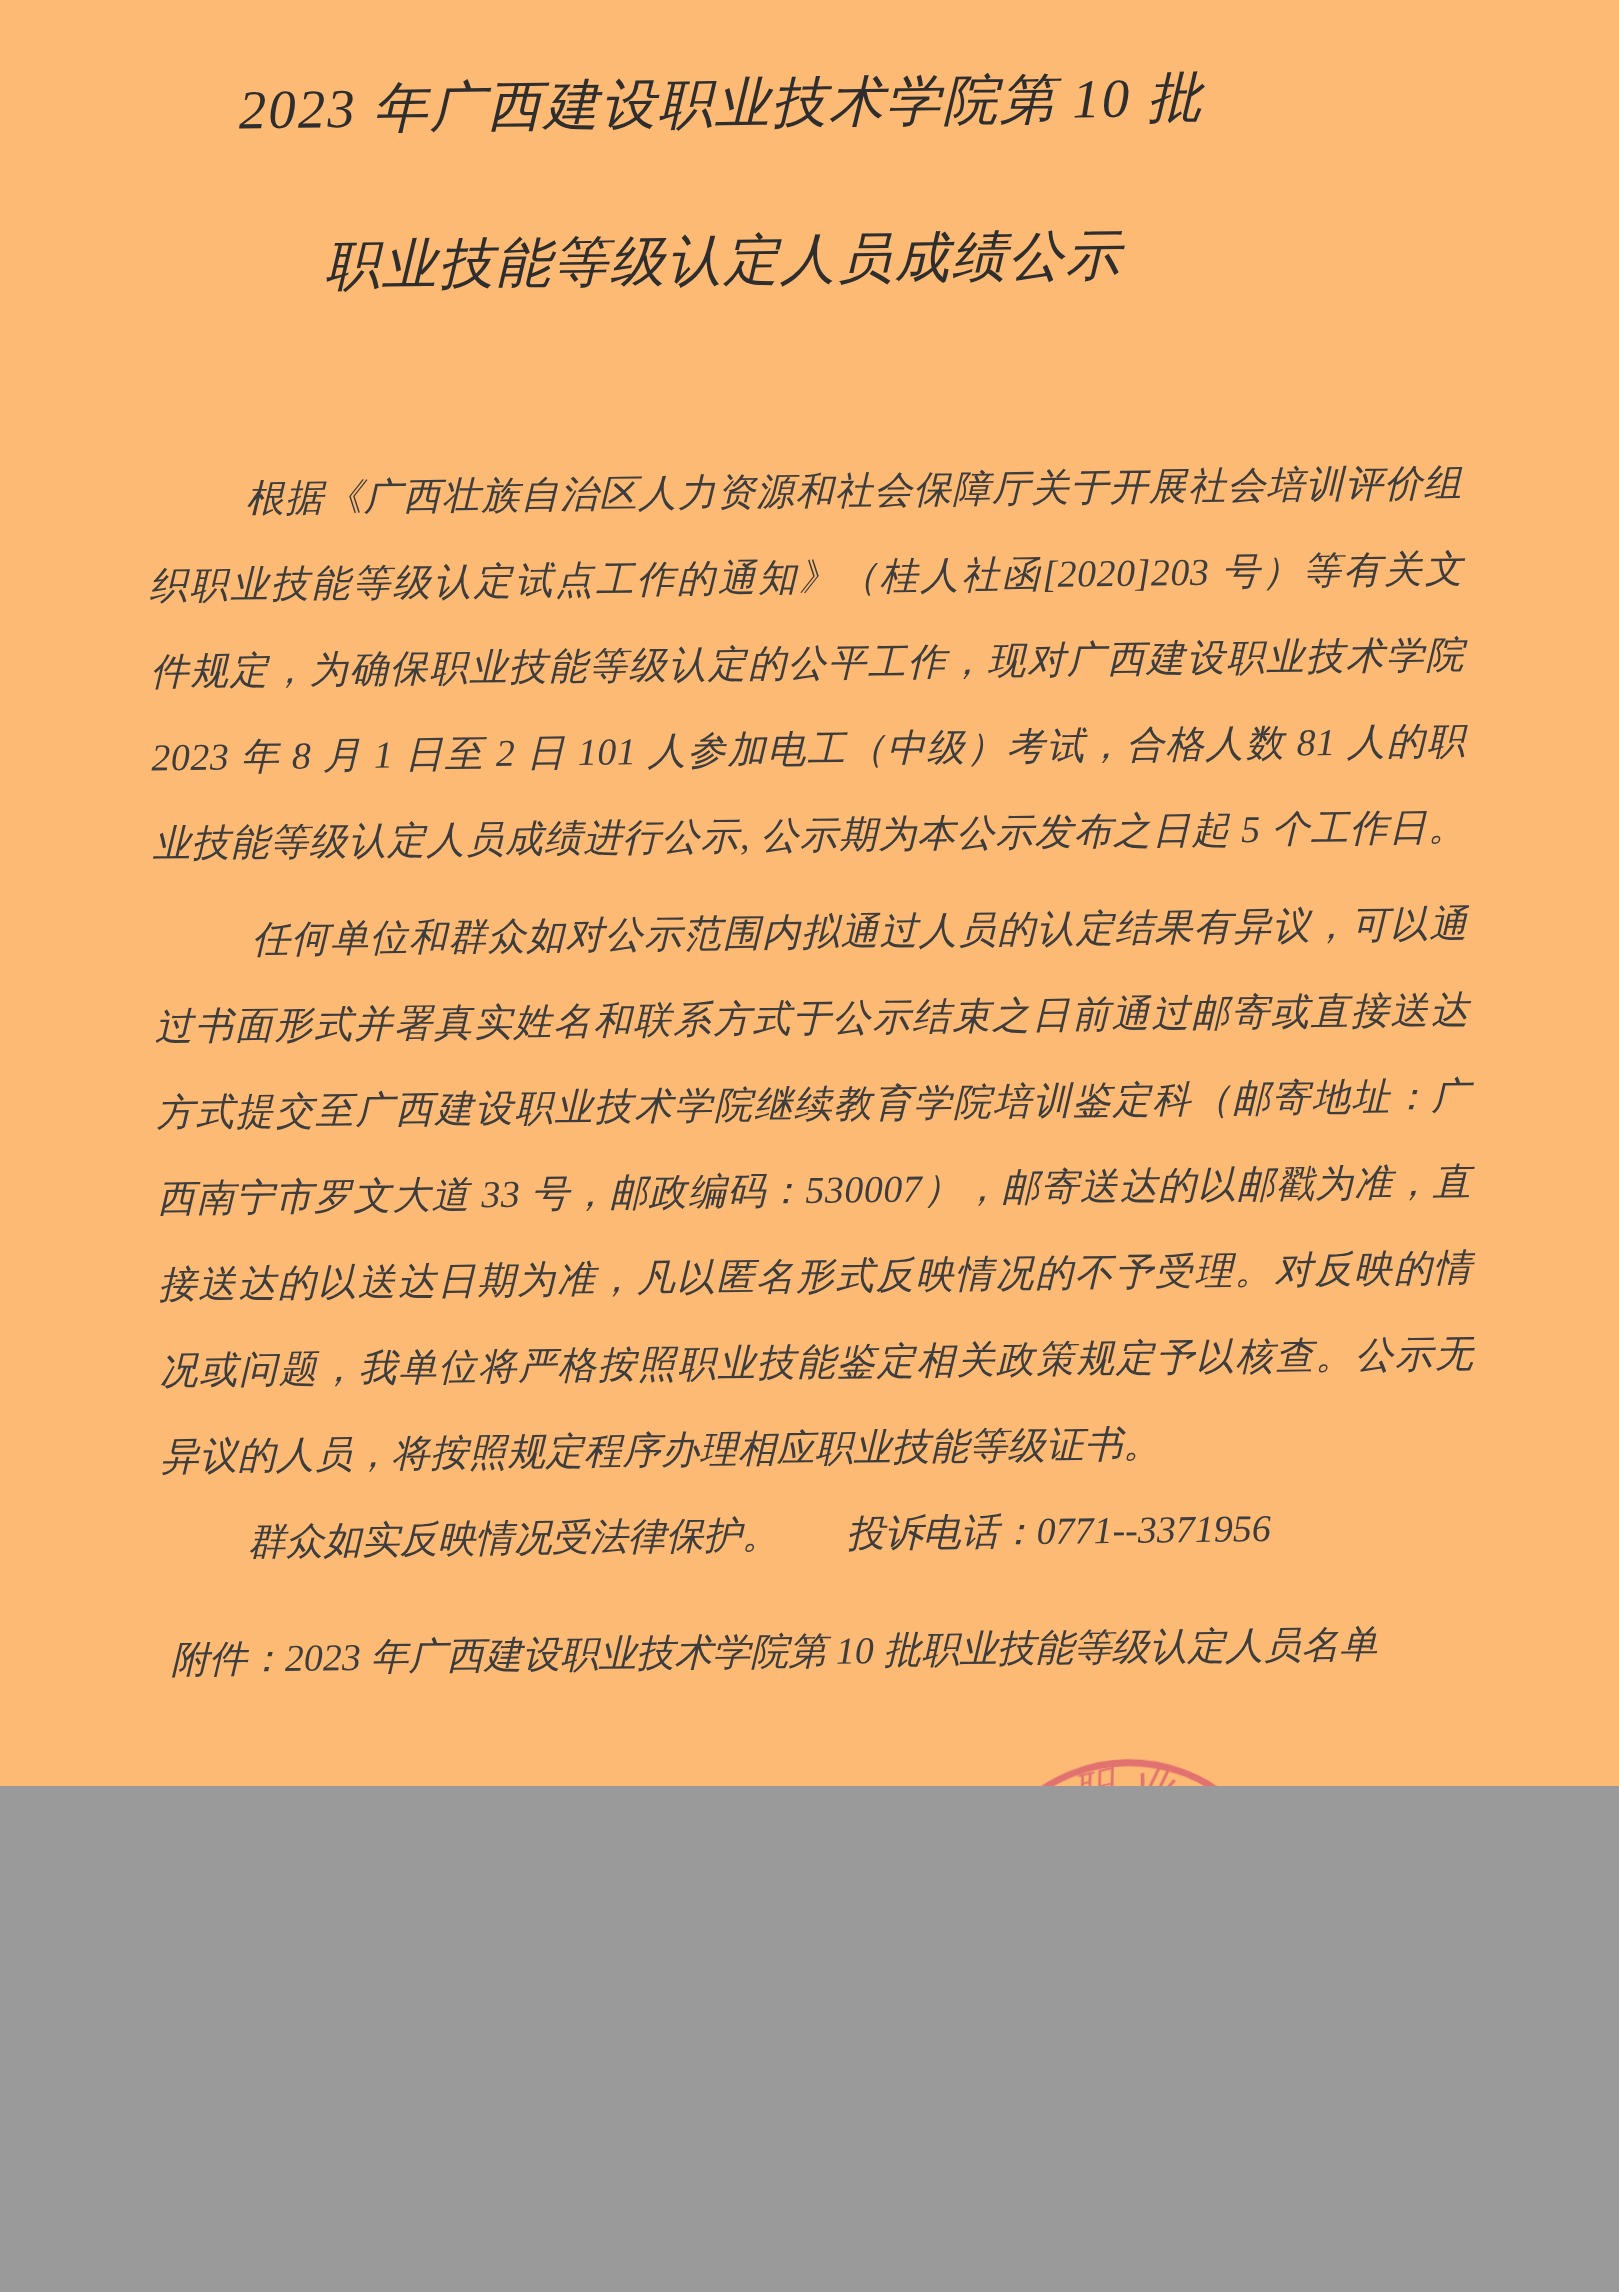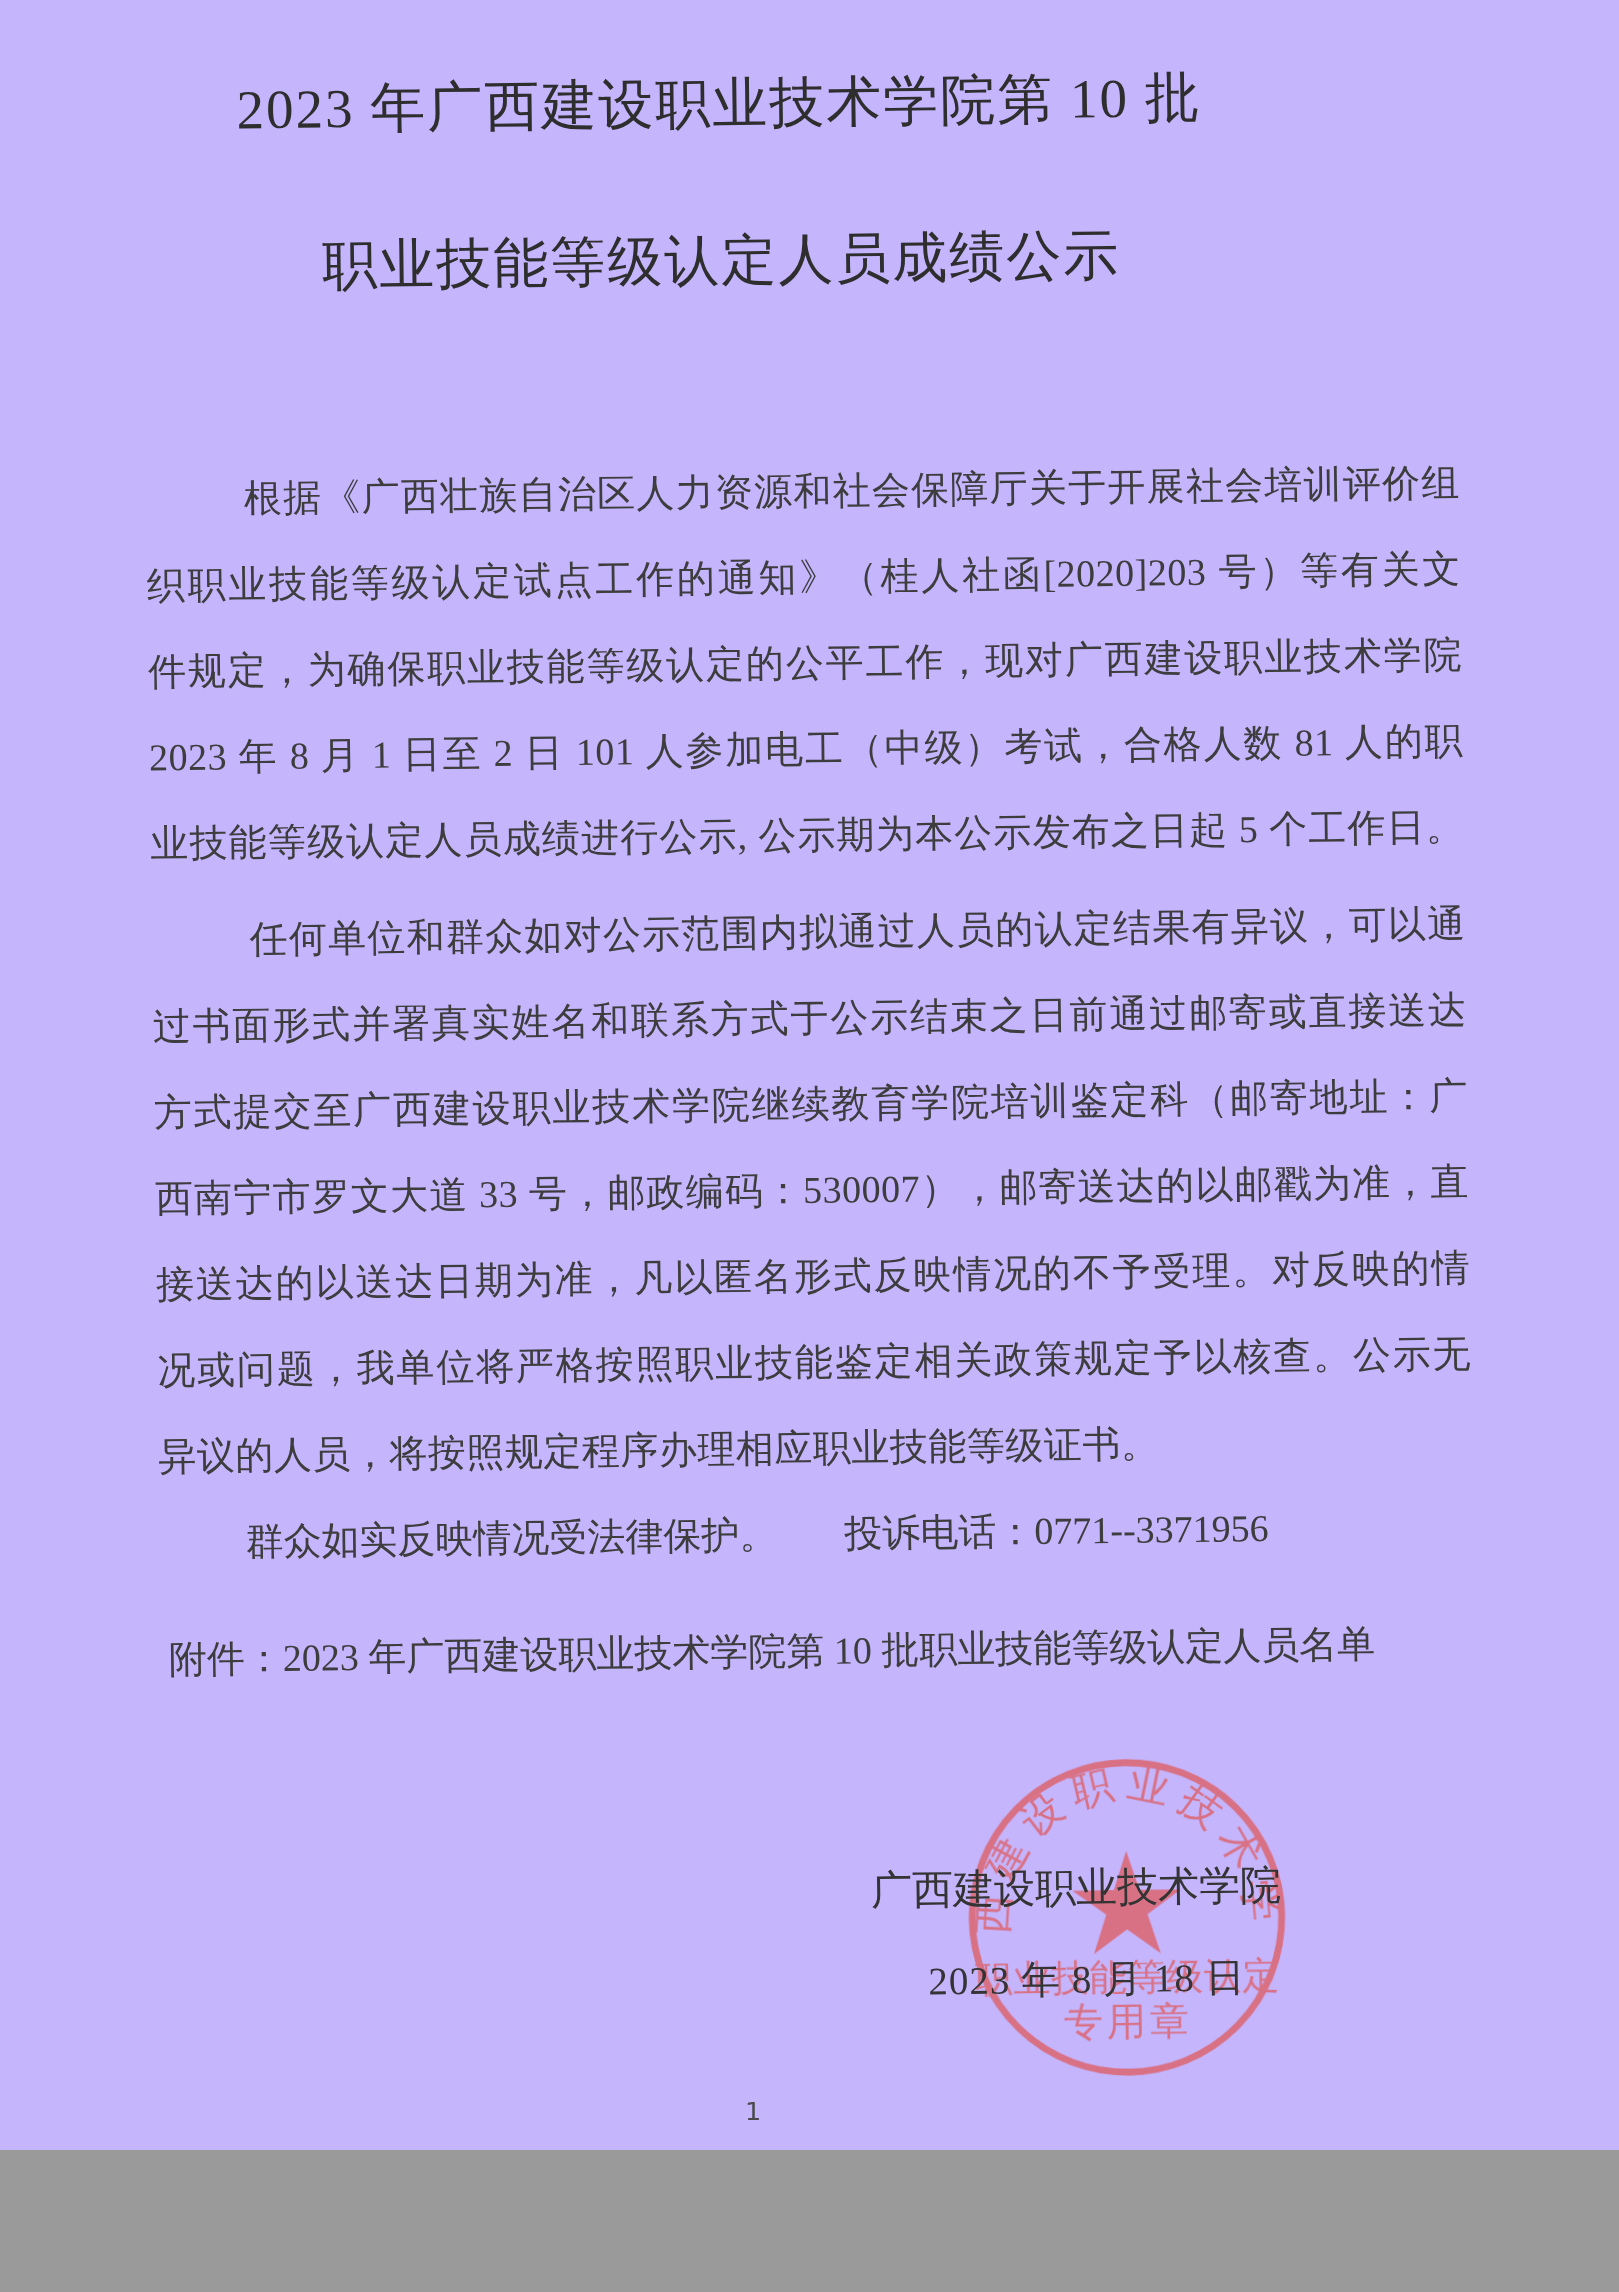--- a/index.html
+++ b/index.html
@@ -1,22 +1,23 @@
 <!DOCTYPE html>
 <html lang="zh"><head>
 <meta charset="utf-8">
 <style>
   html,body{margin:0;padding:0;background:#9a9a9a;}
   .page{
     position:relative;
-    width:1619px;height:2150px;
+    width:1619px;height:1786px;
     margin:0 auto;
-    background:#c4b5fd;
+    background:#fdba74;
     overflow:hidden;
     font-family:"Liberation Serif","DejaVu Serif",serif;
+    font-style:italic;
   }
   .rotor{
     position:absolute;inset:0;
     transform:rotate(-0.75deg);
     transform-origin:50% 45%;
   }
   .content{
     position:relative;
     padding:0 153px 0 152px;
     z-index:1;

